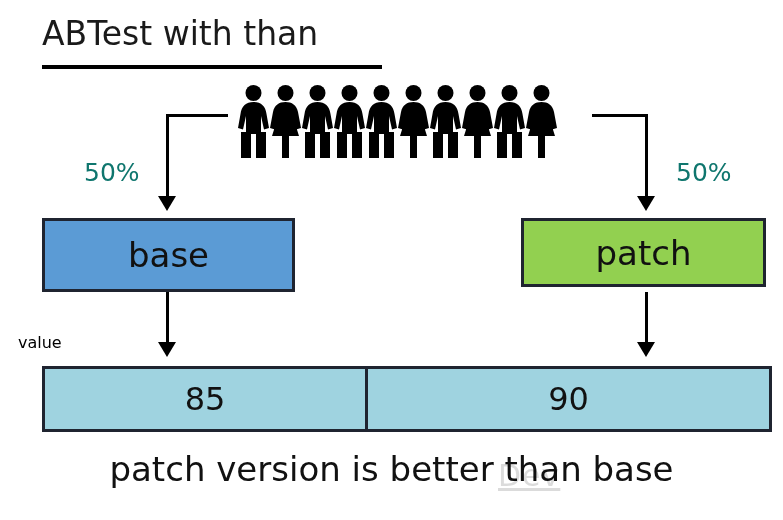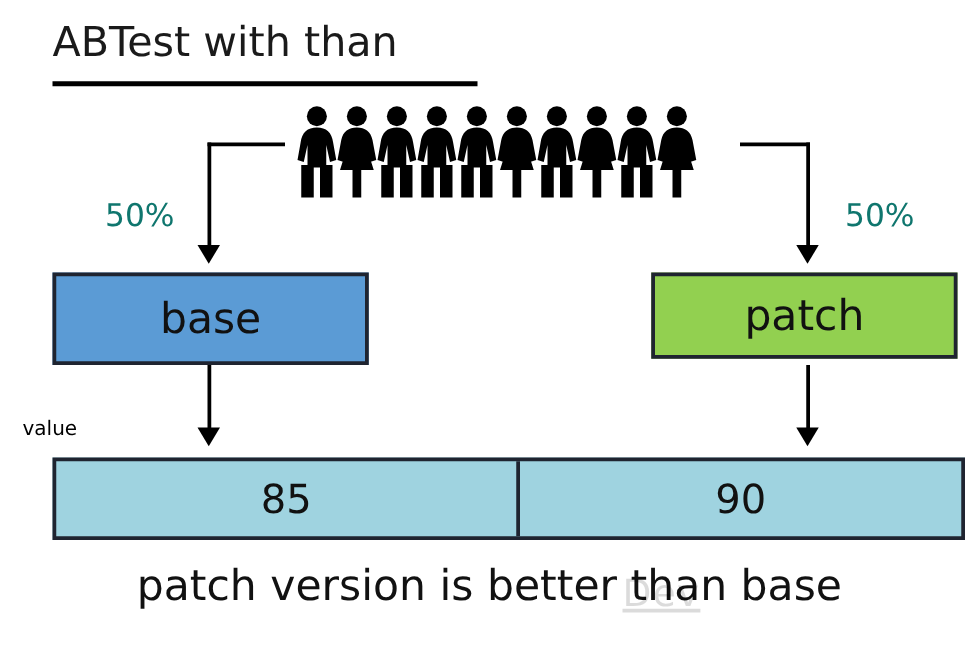--- a/index.html
+++ b/index.html
@@ -112,21 +112,21 @@
     background: #9fd3e0;
   }
   .vcell {
     display: flex;
     align-items: center;
     justify-content: center;
     font-size: 32px;
     color: #111111;
     box-sizing: border-box;
   }
-  .vcell.left  { width: 371px; border-right: 3px solid #1f2430; }
+  .vcell.left  { width: 323px; border-right: 3px solid #1f2430; }
   .vcell.right { flex: 1 1 auto; }
 
   
   .conclusion {
     position: absolute;
     left: 0;
     top: 449px;
     width: 783px;
     text-align: center;
     font-size: 34px;

